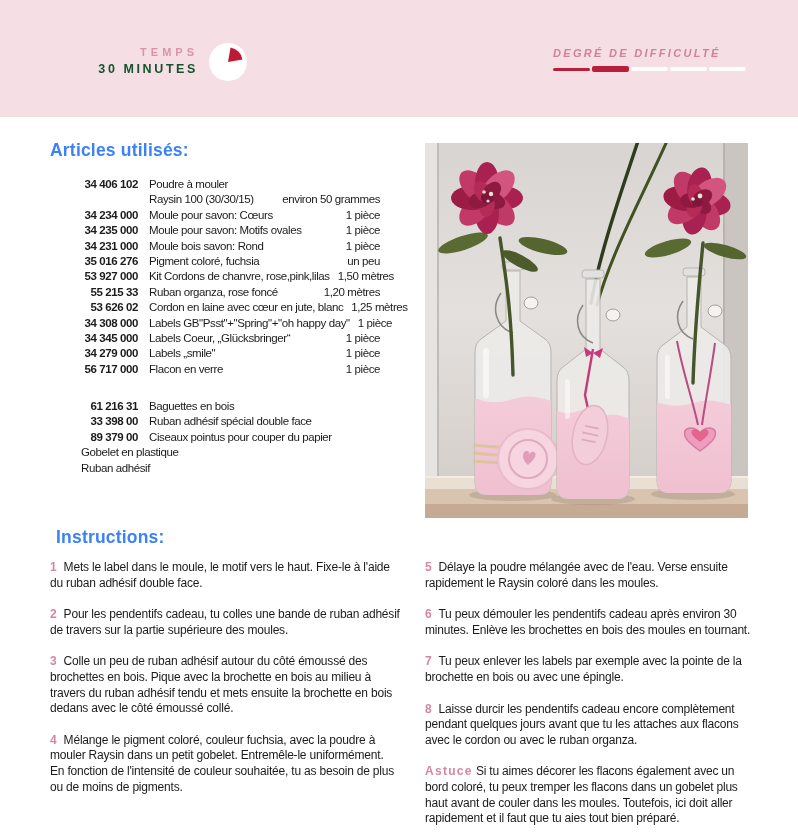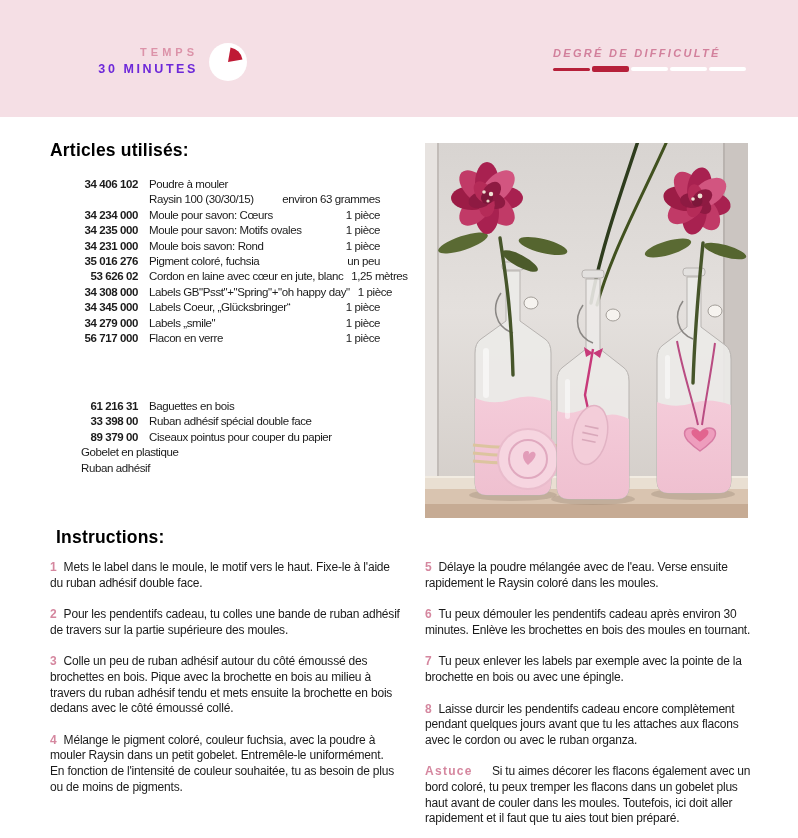--- a/index.html
+++ b/index.html
@@ -3,31 +3,31 @@
 <meta charset="utf-8">
 <style>
   html,body{margin:0;padding:0;background:#fff;}
   .page{position:relative;width:798px;height:838px;background:#ffffff;overflow:hidden;
         font-family:"Liberation Sans",sans-serif;-webkit-font-smoothing:antialiased;}
 
   
   header{position:absolute;left:0;top:0;width:798px;height:117px;background:#f5dfe5;}
   .time-text{position:absolute;left:0;top:46px;width:198px;text-align:right;}
   .time-label{font-size:11px;font-weight:700;letter-spacing:4px;color:#dc93a9;}
-  .time-value{font-size:12.5px;font-weight:700;letter-spacing:2.6px;color:#6d28d9;margin-top:4px;}
+  .time-value{font-size:12.5px;font-weight:700;letter-spacing:2.6px;color:#14532d;margin-top:4px;}
   .clock{position:absolute;left:209px;top:43px;width:38px;height:38px;}
   .difficulty{position:absolute;left:553px;top:47px;width:193px;font-style:italic;}
   .difficulty-label{font-size:11px;font-weight:700;letter-spacing:2.3px;color:#d2809c;}
   .bars{display:flex;gap:2px;align-items:center;margin-top:7px;height:6px;}
   .seg{flex:1;height:4px;border-radius:2px;background:#ffffff;}
   .seg.fil{background:#b6203a;height:3px;}
   .seg.cur{height:6px;}
 
   
-  .section-title{font-size:17.5px;font-weight:700;color:#000000;letter-spacing:.2px;margin:0;}
+  .section-title{font-size:17.5px;font-weight:700;color:#3b82f6;letter-spacing:.2px;margin:0;}
   .sub-title{font-size:11.5px;font-weight:700;color:#ce6d94;margin:0;letter-spacing:.1px;}
 
   
   .articles{position:absolute;left:50px;top:140px;width:330px;}
   .articles .table{margin-top:16px;}
   .also{position:absolute;left:50px;top:386px;width:330px;}
   .also .table{margin-top:13px;}
   .row{display:flex;align-items:baseline;font-size:11.5px;line-height:15.4px;
        letter-spacing:-.4px;color:#1b1b1b;margin-left:31px;}
   .num{flex:0 0 57px;width:57px;font-weight:700;text-align:right;white-space:nowrap;}
@@ -38,21 +38,21 @@
   
   .photo{position:absolute;left:425px;top:143px;width:323px;height:375px;margin:0;}
 
   
   .instructions-head{position:absolute;left:56px;top:527px;}
   .col{position:absolute;top:560px;}
   .col.left{left:50px;width:350px;}
   .col.right{left:425px;width:333px;}
   .step{margin:0 0 16px;font-size:12px;line-height:15.6px;letter-spacing:-.2px;color:#1b1b1b;}
   .stepnum{color:#d5879f;font-weight:700;margin-right:4px;}
-  .tiplabel{color:#d5879f;font-weight:700;letter-spacing:1.3px;margin-right:16px;}
+  .tiplabel{color:#d5879f;font-weight:700;letter-spacing:1.3px;margin-right:0;}
 </style>
 </head>
 <body>
 
 <div class="page">
 
   <header>
     <div class="time-text">
       <div class="time-label">TEMPS</div>
       <div class="time-value">30 MINUTES</div>
@@ -79,41 +79,51 @@
     <h1 class="section-title">Articles utilisés:</h1>
     <div class="table">
         <div class="row">
           <span class="num">34 406 102</span>
           <span class="desc">Poudre à mouler</span>
           <span class="qty"></span>
         </div>
         <div class="row">
           <span class="num"></span>
           <span class="desc">Raysin 100 (30/30/15)</span>
-          <span class="qty">environ 63 grammes</span>
+          <span class="qty">environ 50 grammes</span>
         </div>
         <div class="row">
           <span class="num">34 234 000</span>
           <span class="desc">Moule pour savon: Cœurs</span>
           <span class="qty">1 pièce</span>
         </div>
         <div class="row">
           <span class="num">34 235 000</span>
           <span class="desc">Moule pour savon: Motifs ovales</span>
           <span class="qty">1 pièce</span>
         </div>
         <div class="row">
           <span class="num">34 231 000</span>
           <span class="desc">Moule bois savon: Rond</span>
           <span class="qty">1 pièce</span>
         </div>
         <div class="row">
           <span class="num">35 016 276</span>
           <span class="desc">Pigment coloré, fuchsia</span>
           <span class="qty">un peu</span>
+        </div>
+        <div class="row">
+          <span class="num">53 927 000</span>
+          <span class="desc">Kit Cordons de chanvre, rose,pink,lilas</span>
+          <span class="qty">1,50 mètres</span>
+        </div>
+        <div class="row">
+          <span class="num">55 215 33</span>
+          <span class="desc">Ruban organza, rose foncé</span>
+          <span class="qty">1,20 mètres</span>
         </div>
         <div class="row">
           <span class="num">53 626 02</span>
           <span class="desc">Cordon en laine avec cœur en jute, blanc</span>
           <span class="qty">1,25 mètres</span>
         </div>
         <div class="row">
           <span class="num">34 308 000</span>
           <span class="desc">Labels GB"Psst"+"Spring"+"oh happy day"</span>
           <span class="qty">1 pièce</span>

